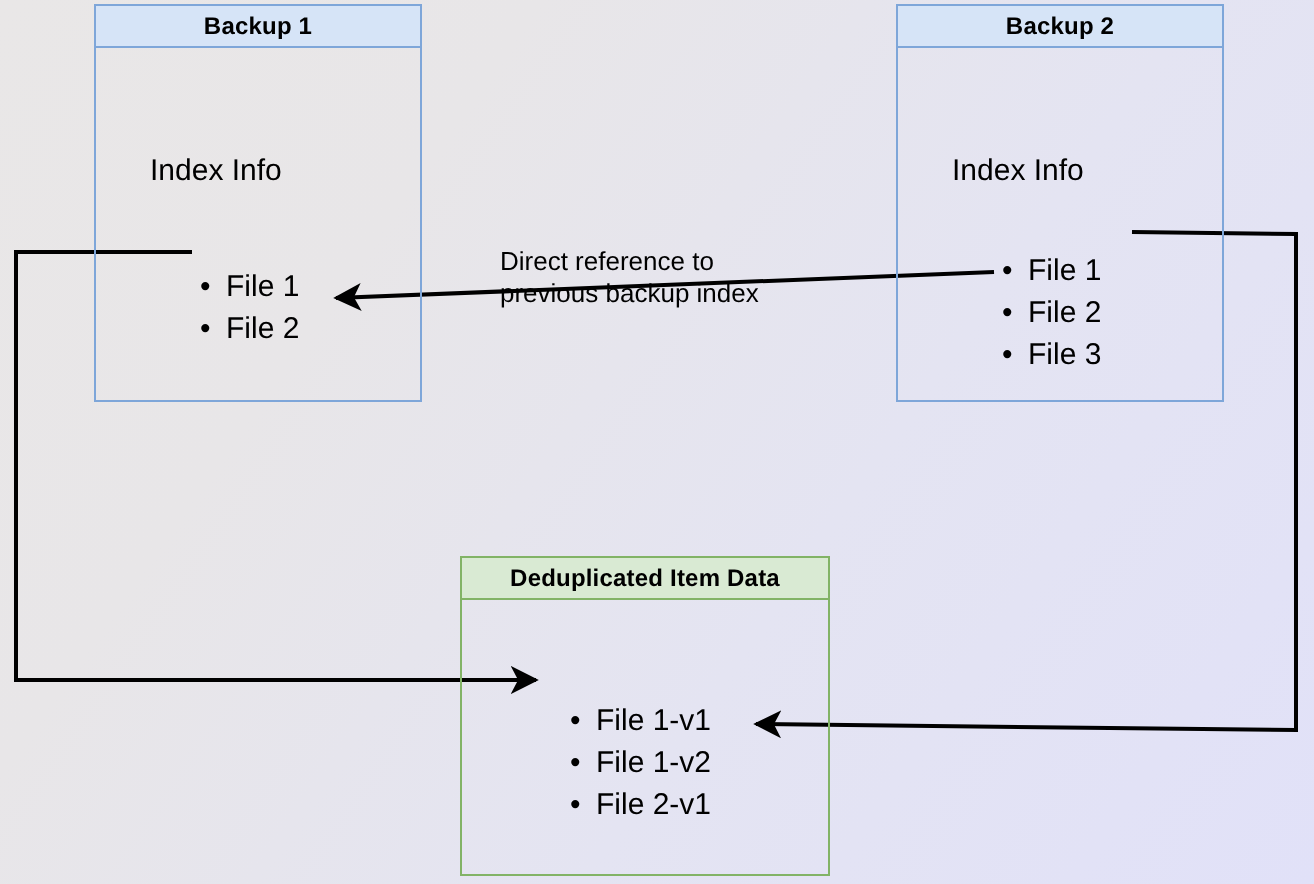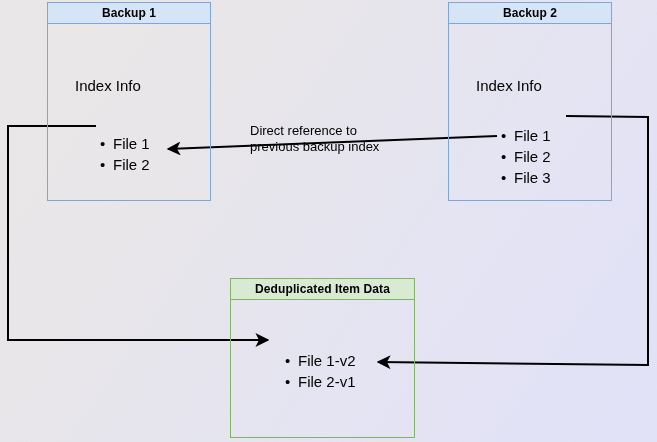--- a/index.html
+++ b/index.html
@@ -168,20 +168,21 @@
         <li>File 2</li>
         <li>File 3</li>
       </ul>
     </div>
   </div>
 
   <div class="node green" id="node-dedup">
     <div class="node-header">Deduplicated Item Data</div>
     <div class="node-body">
       <ul class="file-list">
+        <li>File 1-v1</li>
         <li>File 1-v2</li>
         <li>File 2-v1</li>
       </ul>
     </div>
   </div>
 
   <div class="edge-label" id="label-direct-reference">Direct reference to
 previous backup index</div>
 
 </div>

